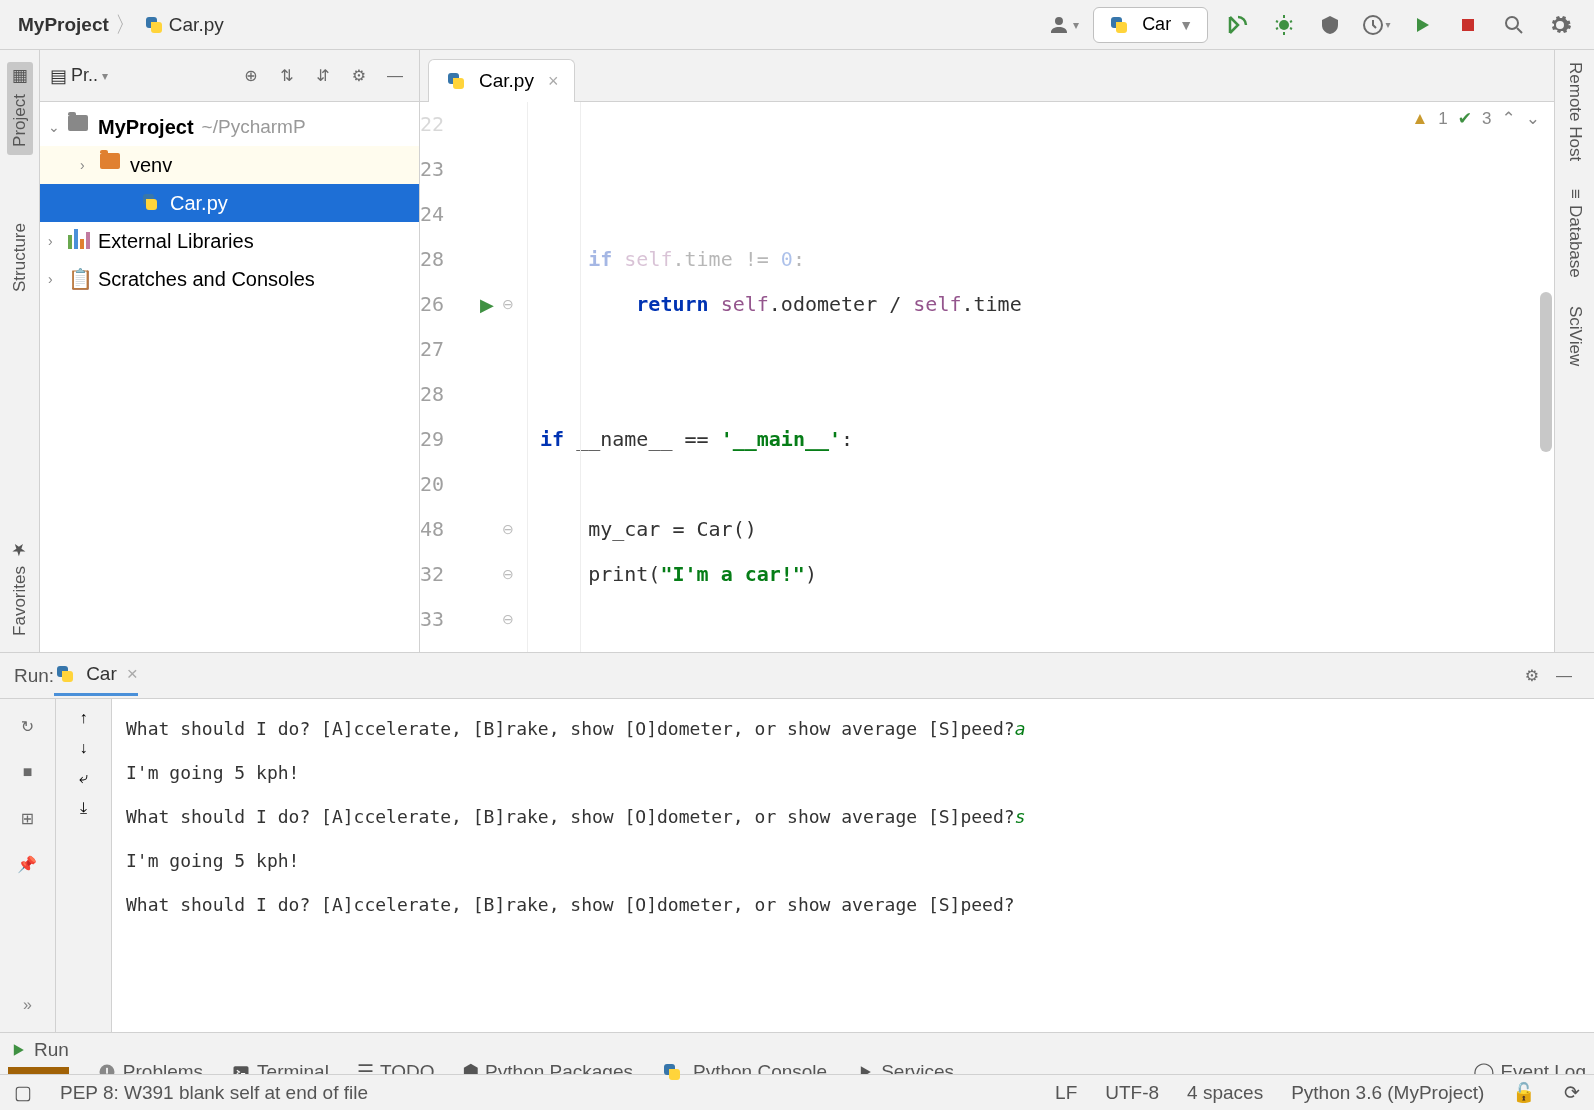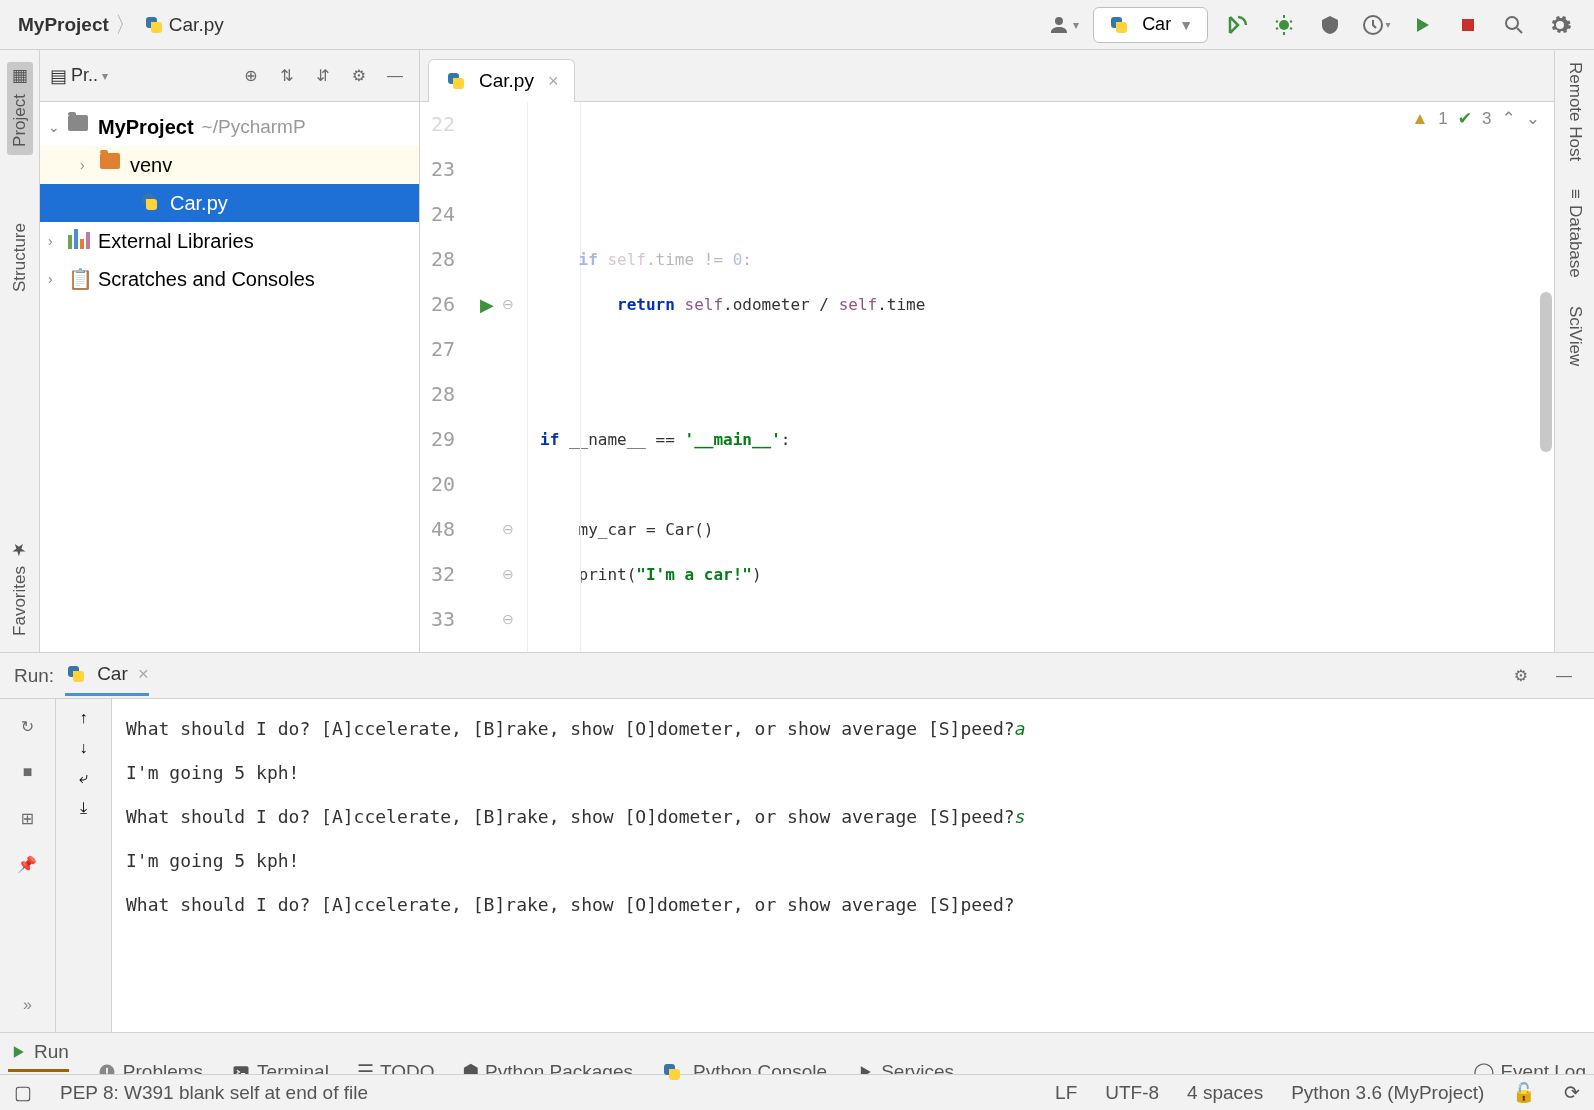--- a/index.html
+++ b/index.html
@@ -66,52 +66,52 @@
 .lib-ic span:nth-child(1){height:14px;background:#6aa84f;}
 .lib-ic span:nth-child(2){height:20px;background:#4a90d9;}
 .lib-ic span:nth-child(3){height:10px;background:#e08030;}
 .lib-ic span:nth-child(4){height:17px;background:#c27ba0;}
 
 .editor-area { flex:1; display:flex; flex-direction:column; min-width:0; }
 .editor-tabs { height:52px; background:#f2f2f2; border-bottom:1px solid #d1d1d1; display:flex; align-items:flex-end; padding-left:8px; }
 .editor-tab { background:#fff; border:1px solid #d1d1d1; border-bottom:none; border-radius:6px 6px 0 0; padding:10px 16px; display:flex; align-items:center; gap:8px; font-size:19px; position:relative; top:1px; }
 .editor-tab .close { color:#aaa; font-size:18px; margin-left:6px; }
 .editor-body { flex:1; display:flex; background:#fff; overflow:hidden; position:relative; }
-.gutter-ln { width:56px; text-align:center; color:#a0a0a0; font-family:"SF Mono",Menlo,Consolas,monospace; font-size:20px; line-height:45px; padding-right:10px; }
+.gutter-ln { width:56px; text-align:left; color:#a0a0a0; font-family:"SF Mono",Menlo,Consolas,monospace; font-size:20px; line-height:45px; padding-right:10px; }
 .gutter-marks { width:26px; position:relative; }
 .run-gutter { color:#3f9142; font-size:18px; position:absolute; left:4px; }
 .fold-gutter { width:26px; border-right:1px solid #eee; position:relative; }
 .fold-mark { position:absolute; left:0; width:16px; height:16px; color:#bbb; font-size:14px; }
-.code-area { flex:1; font-family:"SF Mono",Menlo,Consolas,monospace; font-size:16px; line-height:45px; padding-left:12px; overflow:hidden; white-space:pre; color:#333; position:relative; }
+.code-area { flex:1; font-family:"SF Mono",Menlo,Consolas,monospace; font-size:20px; line-height:45px; padding-left:12px; overflow:hidden; white-space:pre; color:#333; position:relative; }
 .kw { color:#0033b3; font-weight:600; }
 .self { color:#94558d; }
 .str { color:#067d17; font-weight:600; }
 .num { color:#1750c4; }
 .insp { position:absolute; top:6px; right:14px; display:flex; align-items:center; gap:10px; font-size:17px; color:#888; }
 .insp .warn { color:#c99a2e; }
 .insp .chk { color:#3f9142; }
 .scroll-thumb { position:absolute; right:2px; top:190px; width:12px; height:160px; background:#c8c8c8; border-radius:6px; }
 .guide-line { position:absolute; left:52px; top:0; bottom:0; width:1px; background:#eee; }
 
 .run-panel { height:380px; background:#fff; border-top:1px solid #d1d1d1; display:flex; flex-direction:column; }
-.run-header { height:46px; background:#f2f2f2; border-bottom:1px solid #d1d1d1; display:flex; align-items:center; padding:0 14px; gap:11px; }
+.run-header { height:46px; background:#f2f2f2; border-bottom:1px solid #d1d1d1; display:flex; align-items:center; padding:0 14px; gap:0; }
 .run-header .rh-label { font-size:19px; color:#555; }
 .run-header .rh-tab { display:flex; align-items:center; gap:6px; font-size:19px; color:#333; border-bottom:3px solid #4a90d9; padding-bottom:8px; margin-top:8px; }
 .run-header .rh-close { color:#aaa; margin-left:4px; }
 .run-header .rh-spacer { flex:1; }
 .run-body { flex:1; display:flex; }
 .run-toolbar { width:56px; background:#f2f2f2; border-right:1px solid #d1d1d1; display:flex; flex-direction:column; align-items:center; padding:10px 0; gap:12px; }
 .run-toolbar .rt-btn { width:34px; height:34px; display:flex; align-items:center; justify-content:center; color:#6b6b6b; border-radius:4px; cursor:pointer; }
 .run-toolbar2 { width:56px; background:#f2f2f2; border-right:1px solid #d1d1d1; display:flex; flex-direction:column; align-items:center; padding:10px 0; gap:12px; }
 .run-console { flex:1; font-family:"SF Mono",Menlo,Consolas,monospace; font-size:18px; line-height:44px; padding:8px 14px; overflow:auto; color:#333; }
 .run-console .inp { color:#067d17; font-style:italic; }
 
 .bottom-tabs { height:42px; background:#f2f2f2; border-top:1px solid #d1d1d1; display:flex; align-items:center; padding:0 8px; gap:28px; font-size:19px; color:#555; }
 .bottom-tabs .bt { display:flex; align-items:center; gap:6px; cursor:pointer;margin-top:36px; }
-.bottom-tabs .bt.active { border-bottom:3px solid #a16207; padding-bottom:6px; margin-top:6px; }
+.bottom-tabs .bt.active { border-bottom:7px solid #a16207; padding-bottom:6px; margin-top:6px; }
 .bottom-tabs .bt svg { width:20px; height:20px; }
 
 .status-bar { height:36px; background:#f2f2f2; border-top:1px solid #d1d1d1; display:flex; align-items:center; padding:0 14px; font-size:19px; color:#555; gap:28px; }
 .status-bar .sb-spacer { flex:1; }
 
 .row-venv { background:#fffcee; }
 </style>
 </head>
 <body>
 

